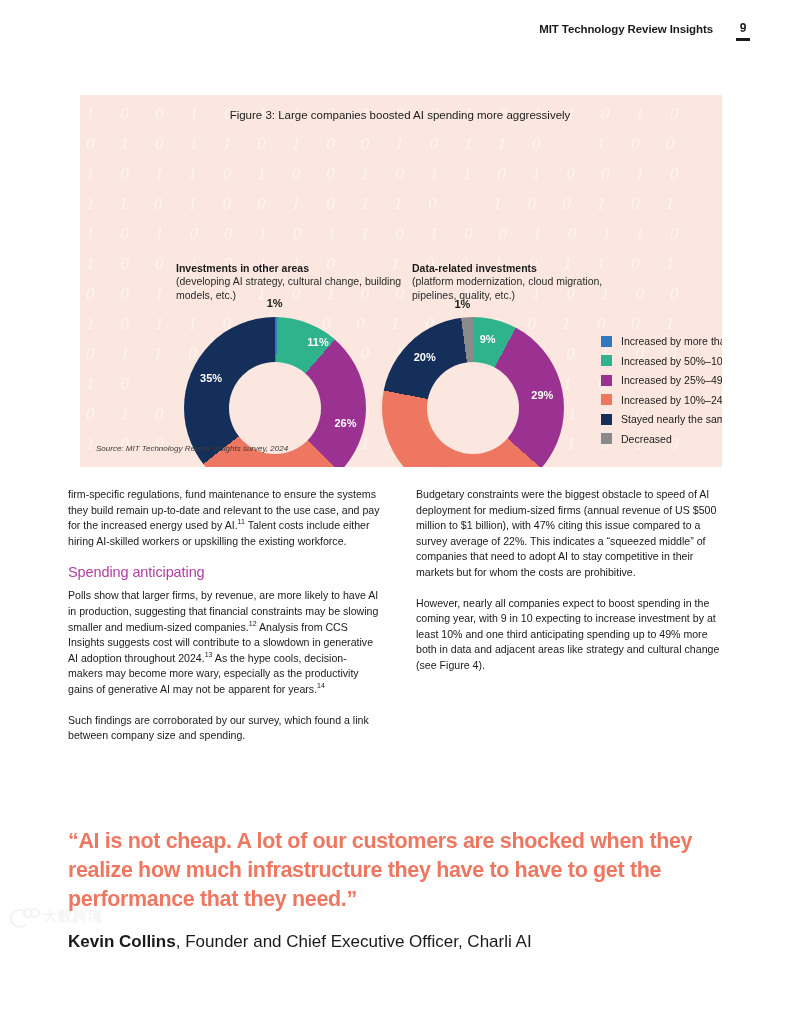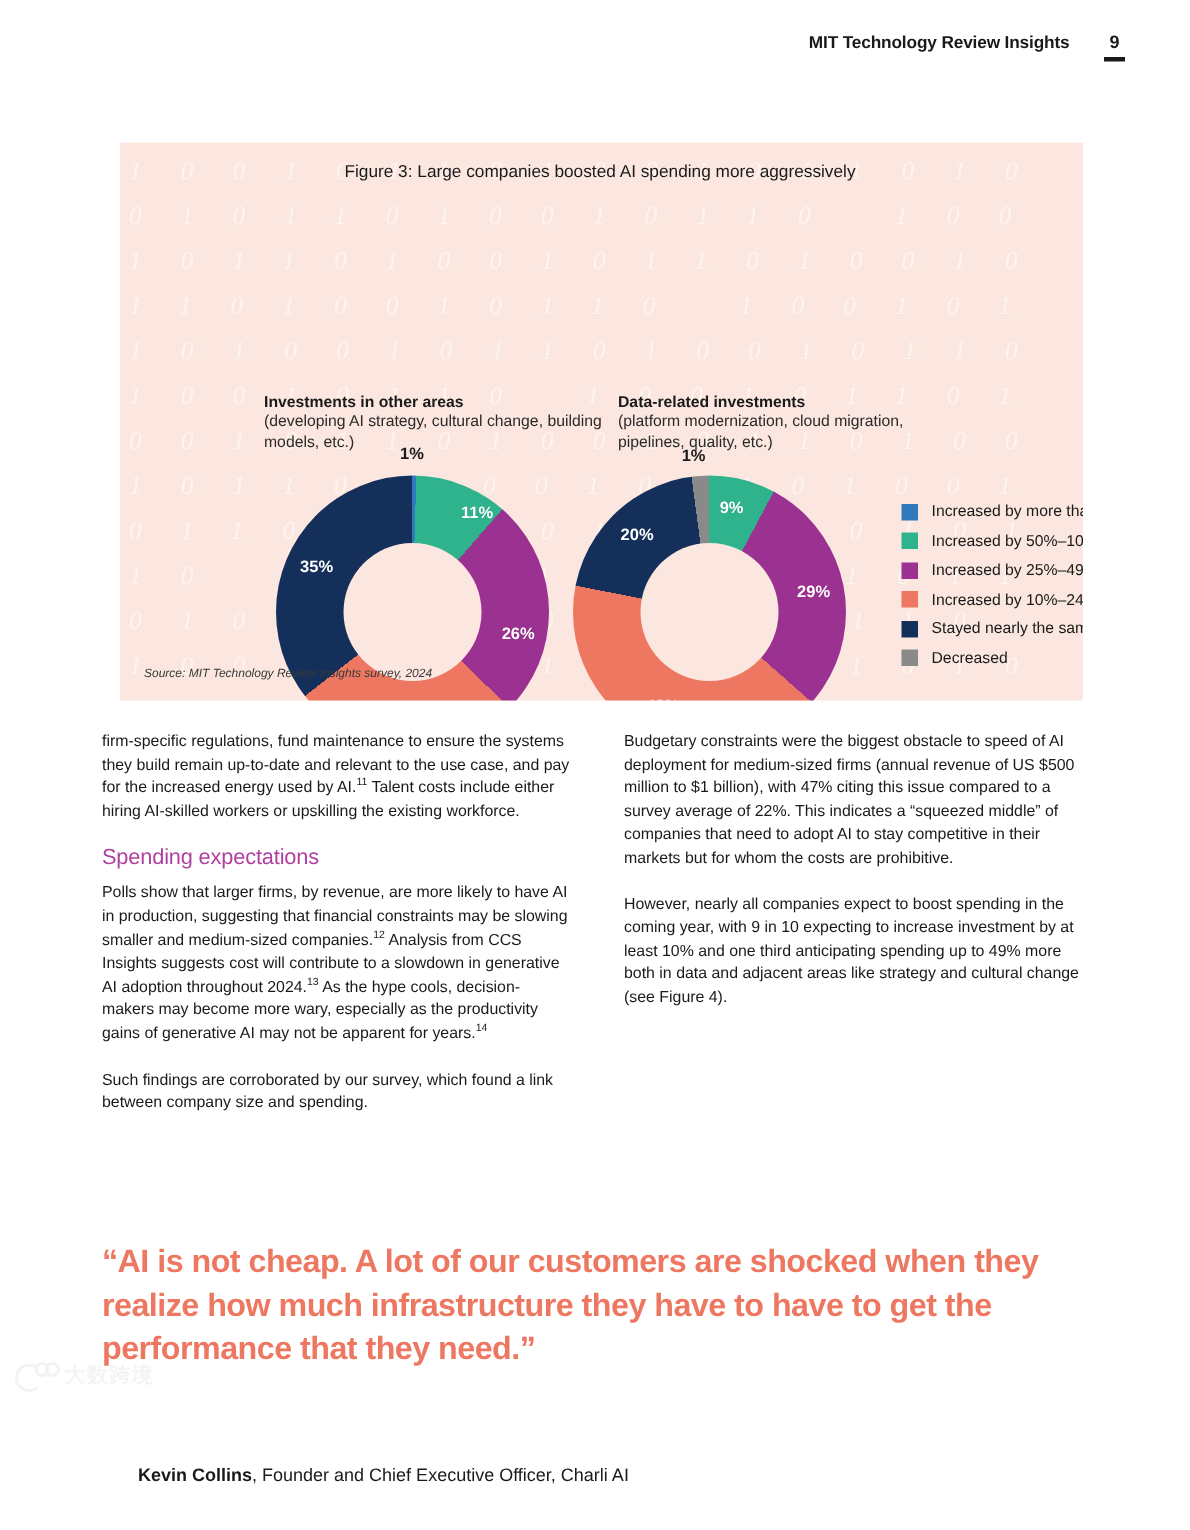--- a/index.html
+++ b/index.html
@@ -88,22 +88,22 @@
   }
   sup{font-size:7px;vertical-align:super;line-height:0;}
 
   
   .quote{
     position:absolute;left:68px;top:827px;width:650px;
     font-size:21.5px;line-height:29px;color:#ee7761;font-weight:bold;
     letter-spacing:-0.35px;
   }
   .attrib{
-    position:absolute;left:68px;top:976px;width:650px;
-    font-size:12px;color:#1a1a1a;margin-left:24px;
+    position:absolute;left:68px;top:932px;width:650px;
+    font-size:17px;color:#1a1a1a;
   }
   .attrib b{font-weight:bold;}
 
   
   .watermark{
     position:absolute;left:10px;bottom:10px;display:flex;align-items:center;
     opacity:.30;user-select:none;
   }
   .wm-mark{
     width:26px;height:18px;margin-right:7px;position:relative;
@@ -197,21 +197,21 @@
       </div>
 
     <div class="fig-source">Source: MIT Technology Review Insights survey, 2024</div>
   </div>
 
   <div class="cols">
 
     <div class="col">
       <p><span>firm-specific regulations, fund maintenance to ensure the systems they build remain up-to-date and relevant to the use case, and pay for the increased energy used by AI.</span><sup>11</sup><span> Talent costs include either hiring AI-skilled workers or upskilling the existing workforce.</span></p>
 
-      <h2 class="sec-head">Spending expectations</h2>
+      <h2 class="sec-head">Spending anticipating</h2>
 
       <p><span>Polls show that larger firms, by revenue, are more likely to have AI in production, suggesting that financial constraints may be slowing smaller and medium-sized companies.</span><sup>12</sup><span> Analysis from CCS Insights suggests cost will contribute to a slowdown in generative AI adoption throughout 2024.</span><sup>13</sup><span> As the hype cools, decision-makers may become more wary, especially as the productivity gains of generative AI may not be apparent for years.</span><sup>14</sup></p>
 
       <p>Such findings are corroborated by our survey, which found a link between company size and spending.</p>
     </div>
 
     <div class="col">
       <p>Budgetary constraints were the biggest obstacle to speed of AI deployment for medium-sized firms (annual revenue of US $500 million to $1 billion), with 47% citing this issue compared to a survey average of 22%. This indicates a “squeezed middle” of companies that need to adopt AI to stay competitive in their markets but for whom the costs are prohibitive.</p>
       <p>However, nearly all companies expect to boost spending in the coming year, with 9 in 10 expecting to increase investment by at least 10% and one third anticipating spending up to 49% more both in data and adjacent areas like strategy and cultural change (see Figure 4).</p>
     </div>

